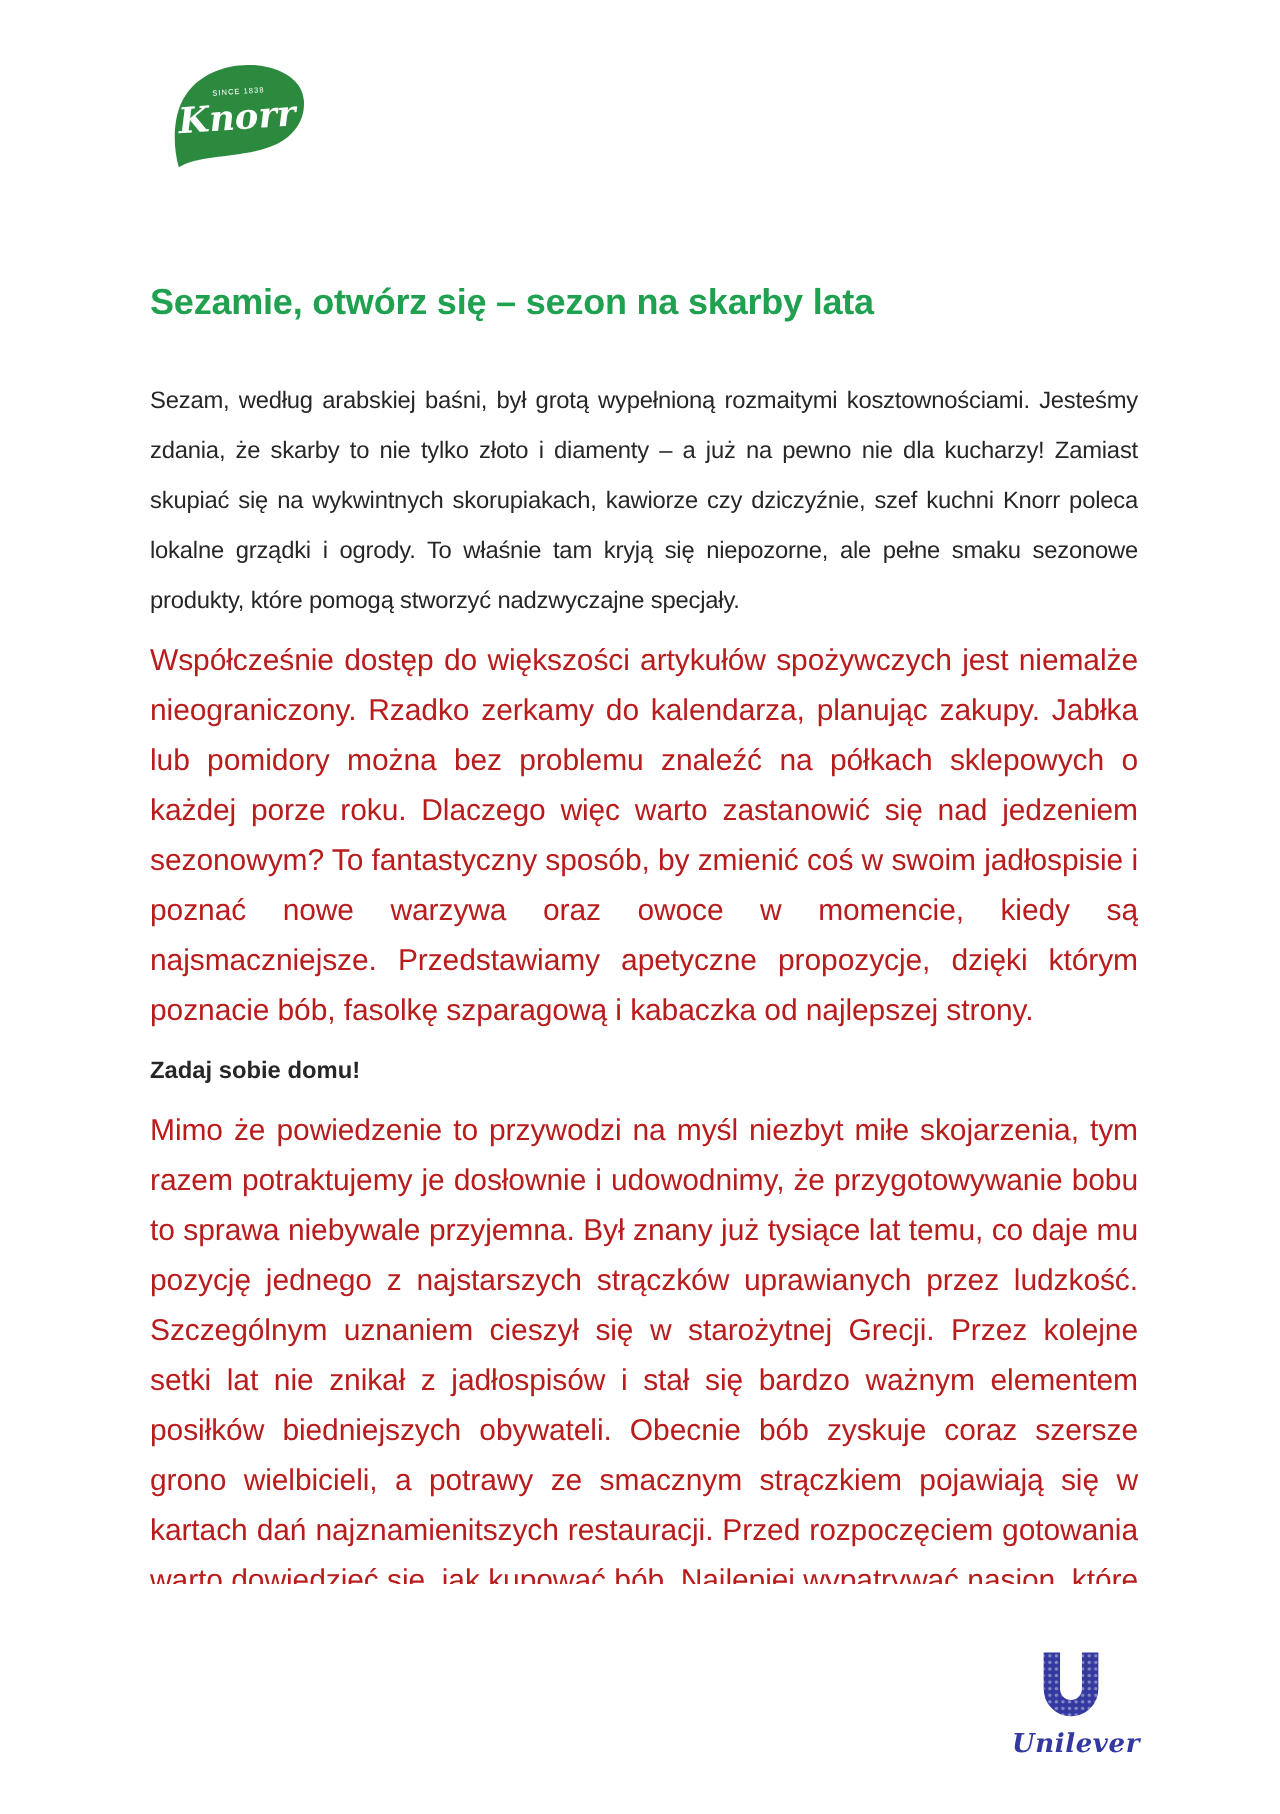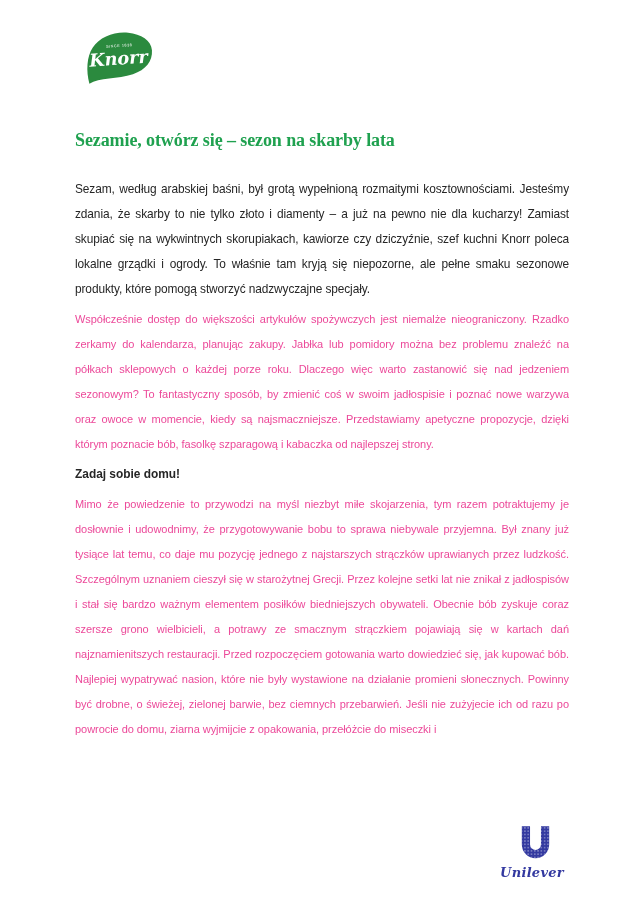--- a/index.html
+++ b/index.html
@@ -25,35 +25,34 @@
   
   .content {
     position: absolute;
     left: 75px;
     top: 128px;
     width: 494px;
     height: 664px;
     overflow: hidden;
   }
   .content h1 {
-    margin: 1px 0 26px 0;
+    margin: 12px 0 26px 0;
     font-size: 18px;
     line-height: 22px;
     font-weight: 700;
     color: #1fa14f;
     letter-spacing: -0.1px;
-    font-family: Liberation Serif, serif;
   }
   .content p {
     margin: 0 0 5px 0;
-    font-size: 11px;
+    font-size: 15px;
     line-height: 25px;
     text-align: justify;
     text-align-last: left;
-    color: #ec4899;
+    color: #b91c1c;
     letter-spacing: -0.05px;
   }
   .content p.lead {
     font-weight: 400;
     font-size: 11.9px;
     color: #262626;
     letter-spacing: -0.1px;
   }
   .content h2 {
     margin: 0 0 5px 0;
@@ -62,21 +61,21 @@
     font-weight: 700;
     color: #262626;
   }
 
   
   .unilever-logo {
     position: absolute;
     left: 500px;
     top: 826px;
     width: 70px;
-    text-align: left;
+    text-align: right;
   }
   .unilever-logo svg { display: block; margin: 0 auto 3px auto; }
   .unilever-script {
     font-family: "DejaVu Serif", serif;
     font-style: italic;
     font-weight: 700;
     font-size: 13px;
     line-height: 14px;
     color: #3339a0;
     letter-spacing: 0.3px;

